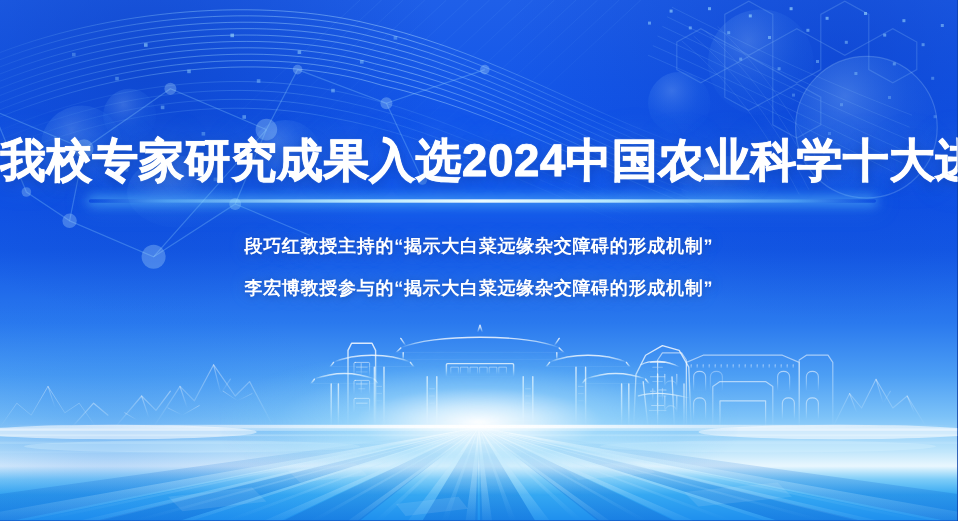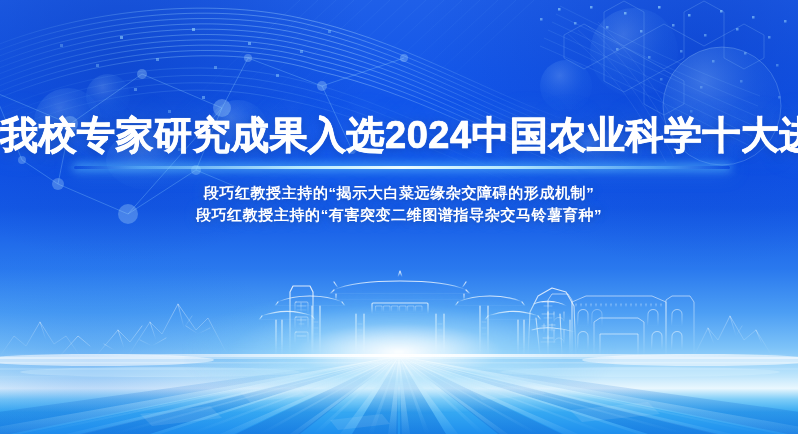--- a/index.html
+++ b/index.html
@@ -134,20 +134,21 @@
     z-index: 40;
   }
   .subtitle {
     font-size: 15px;
     line-height: 22px;
     font-weight: 700;
     color: #ffffff;
     letter-spacing: 0.6px;
     white-space: nowrap;
     text-shadow: 0 1px 6px rgba(10,50,150,0.6), 0 0 14px rgba(130,205,255,0.3);
+    margin-top: 13px;
   }
 </style>
 </head>
 <body>
 
 <div id="banner">
 
   <div class="bg-base"></div>
   <div class="vignette-tl"></div>
   <div class="vignette-tr"></div>
@@ -600,16 +601,16 @@
   <div class="horizon-line"></div>
 
   <div class="title-wrap">
     <div class="main-title">我校专家研究成果入选2024中国农业科学十大进展</div>
   </div>
 
   <div class="divider"></div>
 
   <div class="subtitle-wrap">
     <div class="subtitle">段巧红教授主持的“揭示大白菜远缘杂交障碍的形成机制”</div>
-    <div class="subtitle">段巧红教授主持的“有害突变二维图谱指导杂交马铃薯育种”</div>
+    <div class="subtitle">李宏博教授参与的“揭示大白菜远缘杂交障碍的形成机制”</div>
   </div>
 
 </div>
 
 </body></html>

